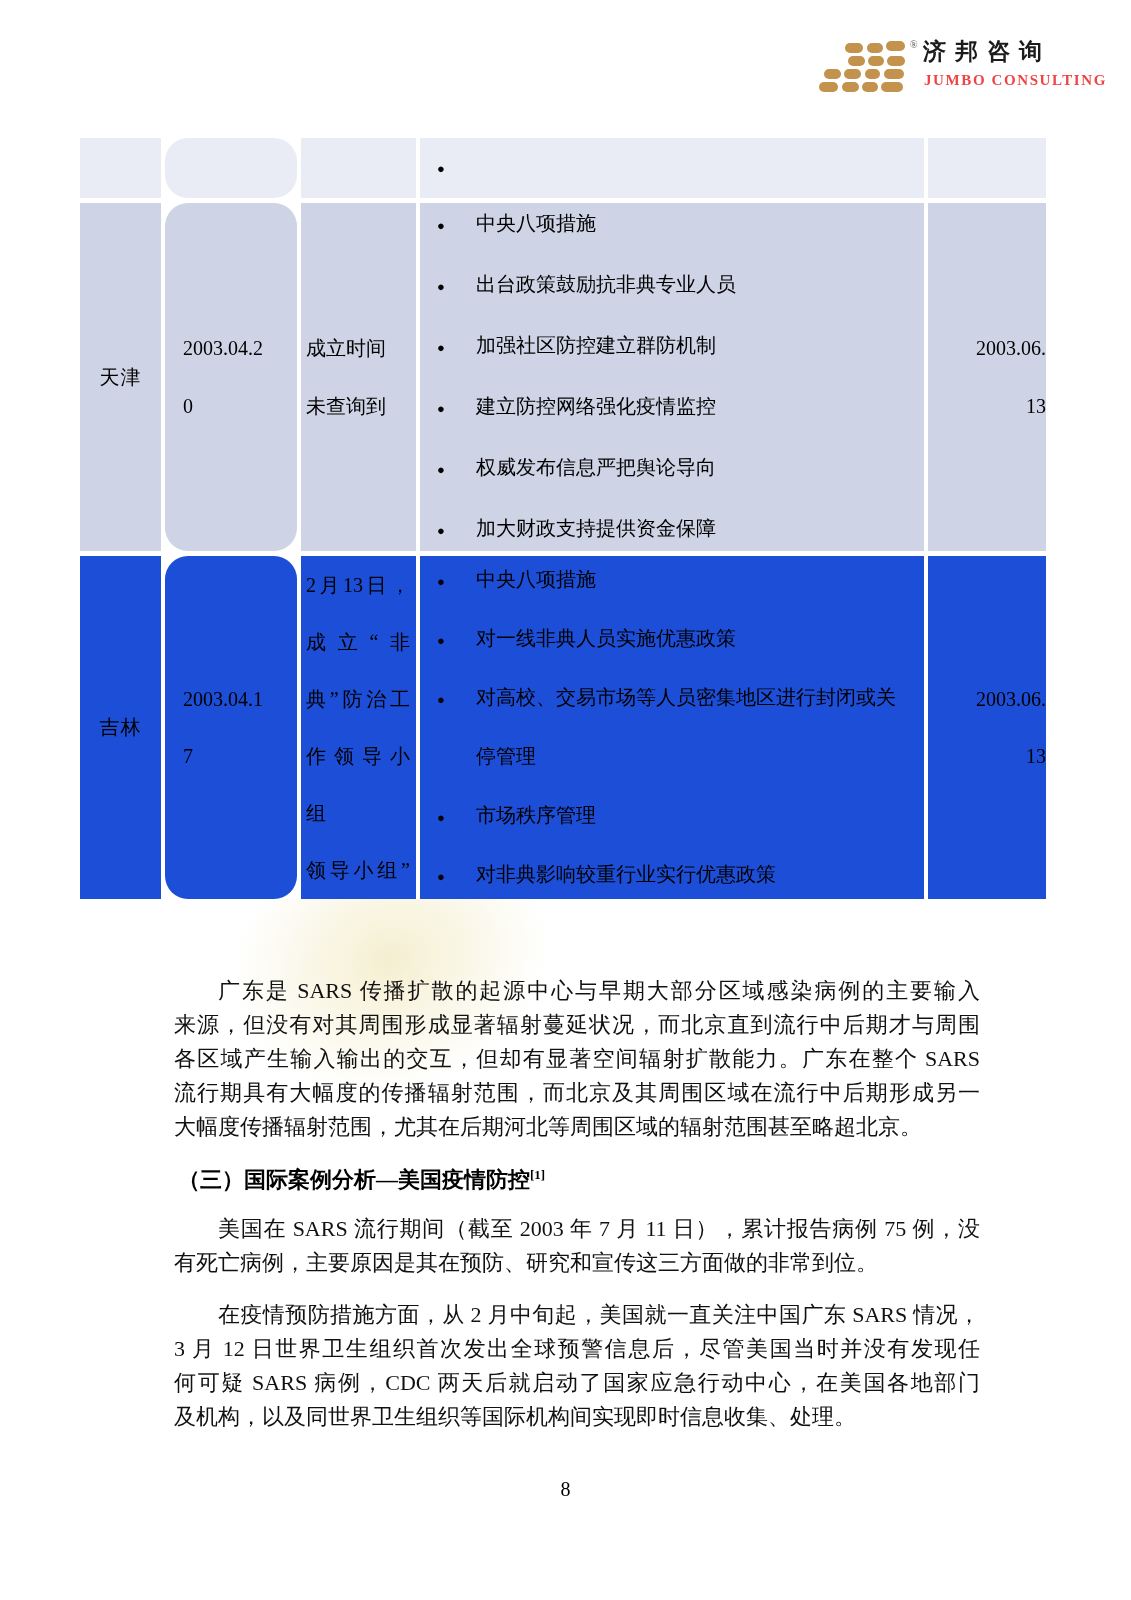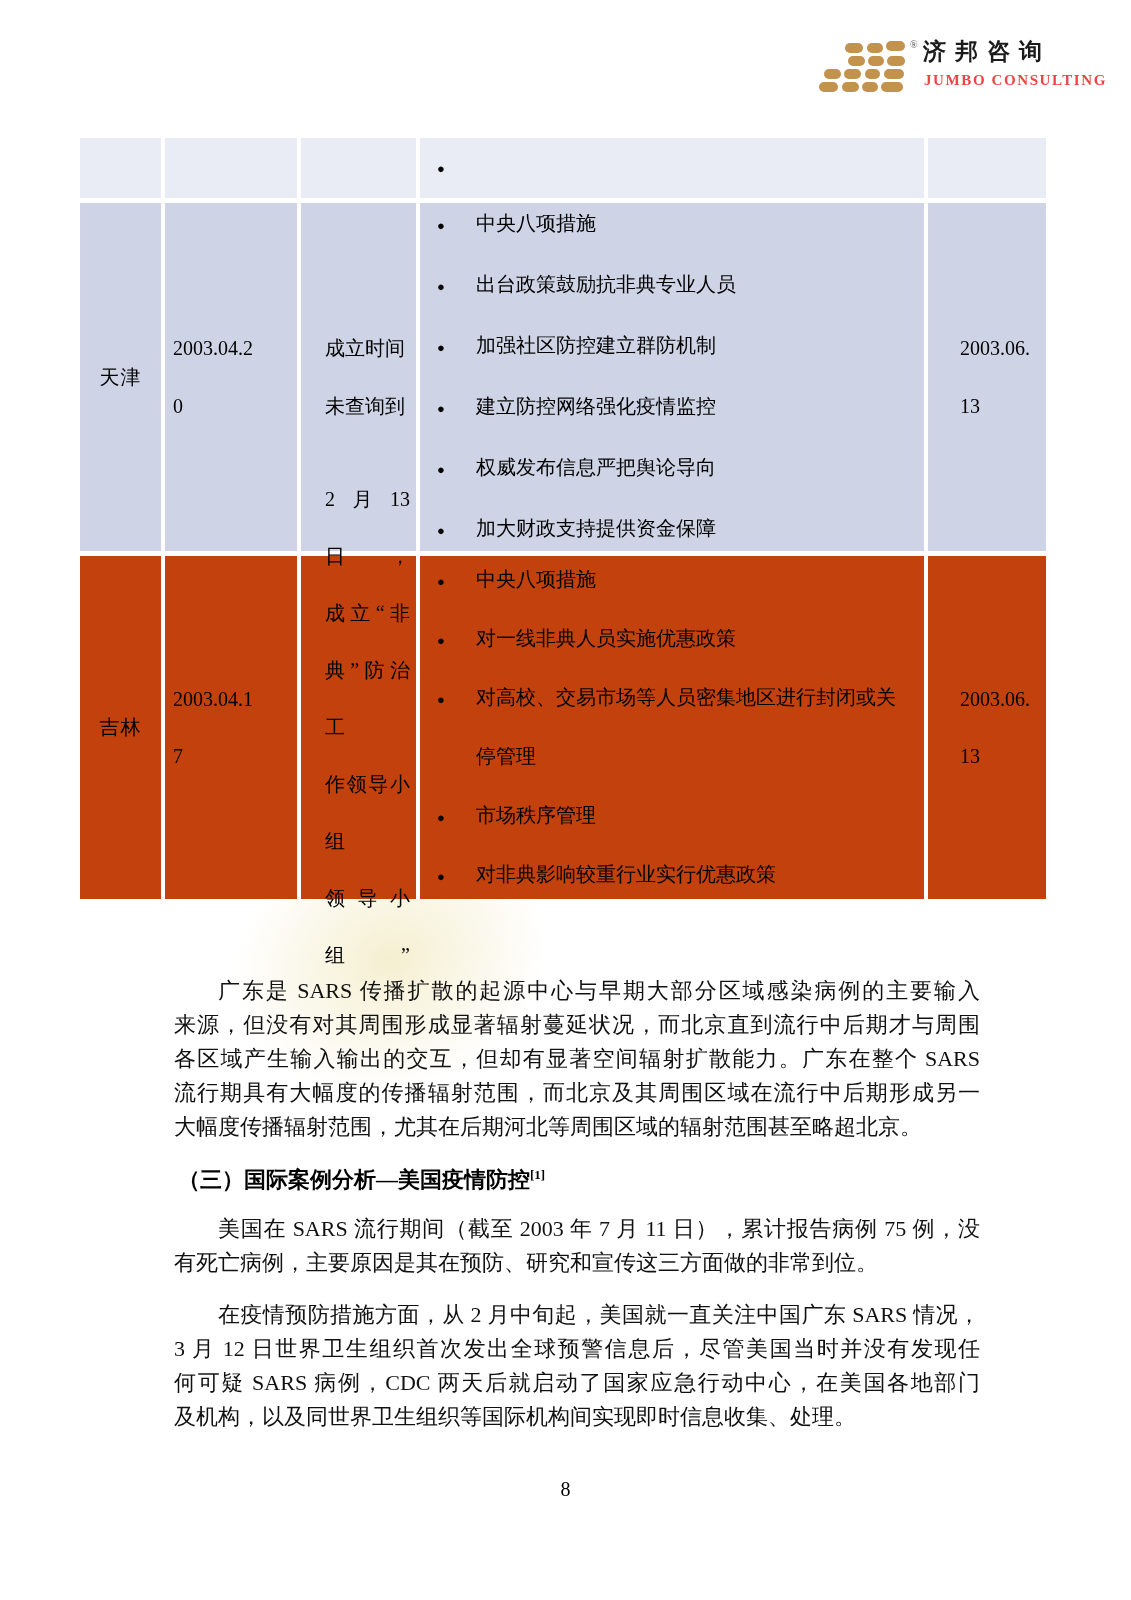--- a/index.html
+++ b/index.html
@@ -29,29 +29,29 @@
   
   .ptable{
     position:absolute;left:80px;top:138px;width:966px;
     display:grid;grid-template-columns:81px 132px 115px 504px 118px;
     grid-template-rows:60px 348px 343px;gap:5px 4px;background:#ffffff;
     font-size:20px;color:#000;
   }
   .cell{display:flex;flex-direction:column;justify-content:center;box-sizing:border-box;}
   .r1{background:#e9ecf5;}
   .r2{background:#ced4e5;}
-  .r3{background:#c2410c;}
+  .r3{background:#1d4ed8;}
   .r1 .ln{line-height:59px;}
   .r2 .ln{line-height:58px;}
   .r3 .ln{line-height:57px;}
   .c-prov{align-items:center;letter-spacing:1px;text-align:center;}
-  .c-date{padding-left:8px;}
-  .c-org{padding-left:24px;padding-right:6px;}
+  .c-date{padding-left:18px;border-radius:23px;}
+  .c-org{padding-left:5px;padding-right:6px;}
   .c-org.justify .ln{text-align:justify;text-align-last:justify;}
-  .c-end{padding-left:32px;}
+  .c-end{padding-left:25px;text-align:right;}
   .c-meas{padding-left:17px;}
   .mline{display:flex;align-items:baseline;}
   .bullet{width:39px;flex:0 0 39px;font-size:13px;}
   .nobullet .bullet{visibility:hidden;}
   
   .content{position:absolute;left:174px;top:974px;width:806px;font-size:22px;}
   .para .bl{line-height:34px;text-align:justify;text-align-last:justify;}
   .para .bl.last{text-align-last:left;}
   .para .bl.first{text-indent:44px;}
   .heading{

